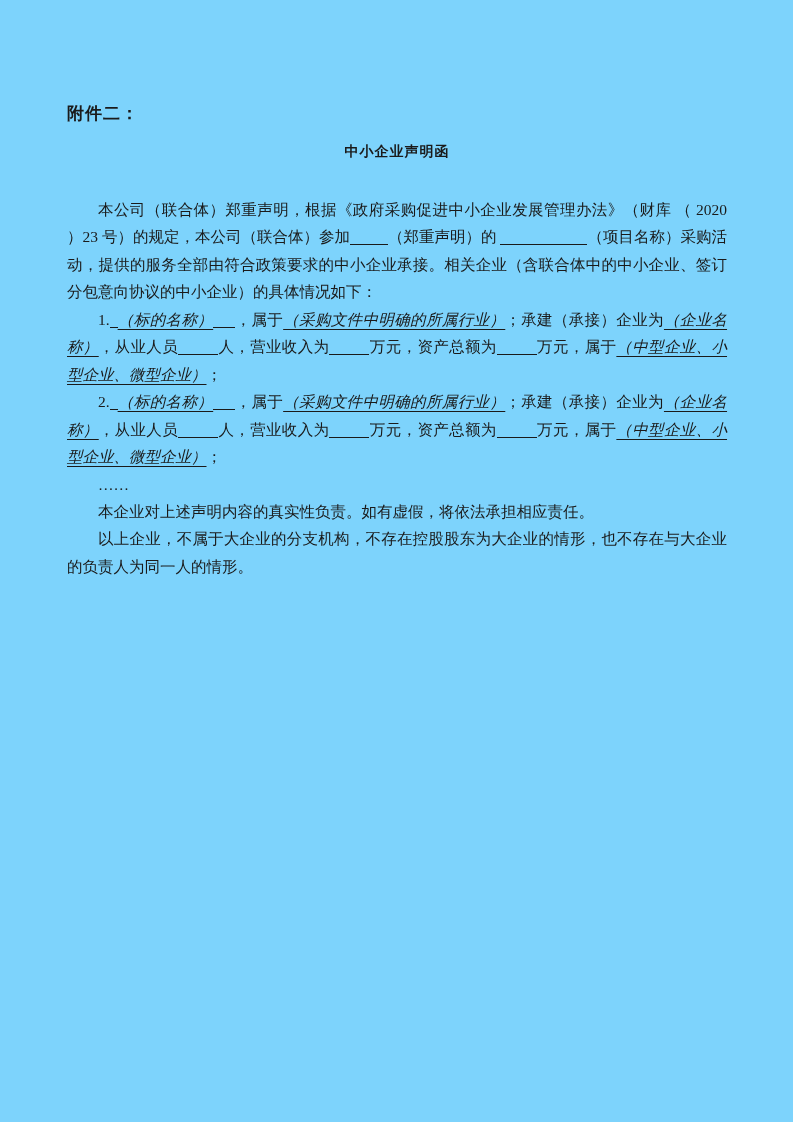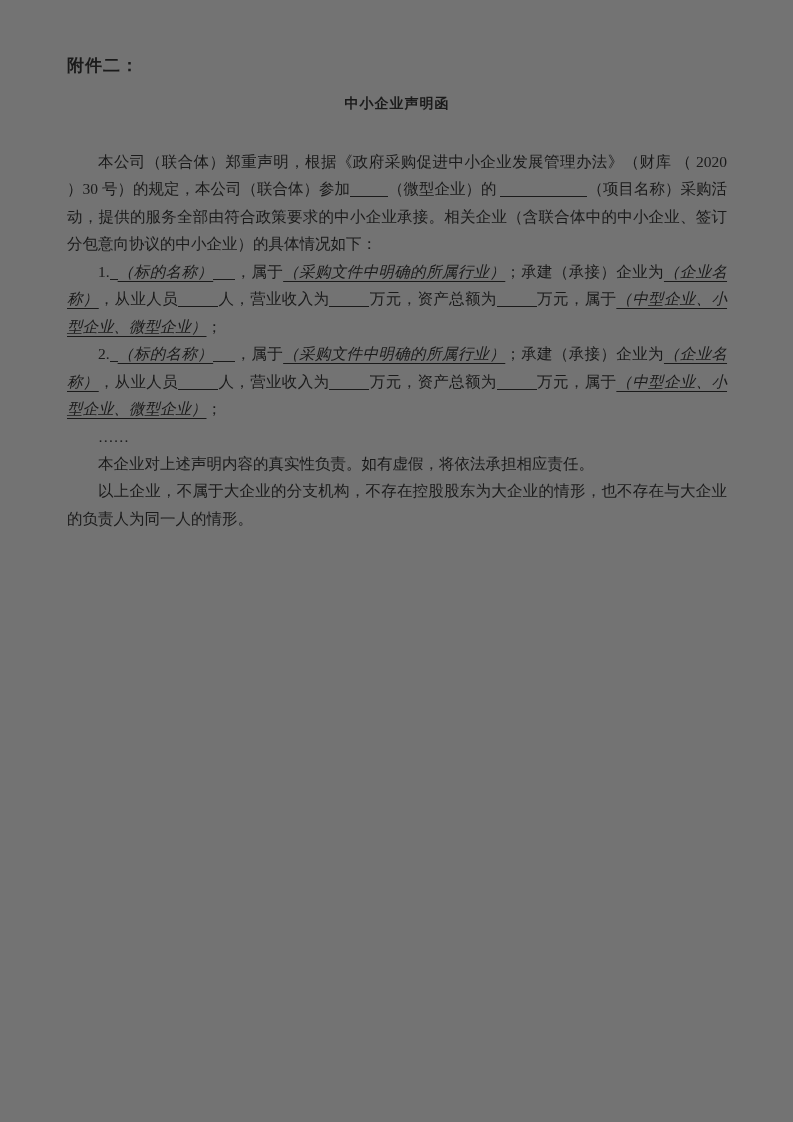--- a/index.html
+++ b/index.html
@@ -4,25 +4,25 @@
 <style>
   html, body {
     margin: 0;
     padding: 0;
     background: #ffffff;
   }
   .page {
     position: relative;
     width: 793px;
     height: 1122px;
-    background: #737373;
+    background: #7dd3fc;
     color: #1a1a1a;
     font-family: "Liberation Serif", "DejaVu Serif", serif;
     box-sizing: border-box;
-    padding: 52px 66px 0 67px;
+    padding: 100px 66px 0 67px;
     overflow: hidden;
   }
   .attachment-label {
     font-size: 17px;
     font-weight: 700;
     line-height: 27px;
     letter-spacing: 1px;
   }
   .doc-title {
     font-size: 14px;
@@ -70,21 +70,21 @@
 </head>
 <body>
 
 <div class="page">
 
   <div class="attachment-label">附件二：</div>
 
   <h1 class="doc-title">中小企业声明函</h1>
 
   <div class="doc-body">
-    <p><span class="seg-text">本公司（联合体）郑重声明，根据《政府采购促进中小企业发展管理办法》（财库 （ 2020 ）30 号）的规定，本公司（联合体）参加</span><span class="seg-blank" style="width: 38px;"></span><span class="seg-text">（微型企业）的 </span><span class="seg-blank" style="width: 87px;"></span><span class="seg-text">（项目名称）采购活动，提供的服务全部由符合政策要求的中小企业承接。相关企业（含联合体中的中小企业、签订分包意向协议的中小企业）的具体情况如下：</span></p>
+    <p><span class="seg-text">本公司（联合体）郑重声明，根据《政府采购促进中小企业发展管理办法》（财库 （ 2020 ）23 号）的规定，本公司（联合体）参加</span><span class="seg-blank" style="width: 38px;"></span><span class="seg-text">（郑重声明）的 </span><span class="seg-blank" style="width: 87px;"></span><span class="seg-text">（项目名称）采购活动，提供的服务全部由符合政策要求的中小企业承接。相关企业（含联合体中的中小企业、签订分包意向协议的中小企业）的具体情况如下：</span></p>
     <p><span class="seg-text">1.</span><span class="seg-blank" style="width: 8px;"></span><span class="seg-text u">（标的名称）</span><span class="seg-blank" style="width: 22px;"></span><span class="seg-text">，属于</span><span class="seg-text u">（采购文件中明确的所属行业）</span><span class="seg-text">；承建（承接）企业为</span><span class="seg-text u">（企业名称）</span><span class="seg-text">，从业人员</span><span class="seg-blank" style="width: 40px;"></span><span class="seg-text">人，营业收入为</span><span class="seg-blank" style="width: 40px;"></span><span class="seg-text">万元，资产总额为</span><span class="seg-blank" style="width: 40px;"></span><span class="seg-text">万元，属于</span><span class="seg-text u">（中型企业、小型企业、微型企业）</span><span class="seg-text">；</span></p>
     <p><span class="seg-text">2.</span><span class="seg-blank" style="width: 8px;"></span><span class="seg-text u">（标的名称）</span><span class="seg-blank" style="width: 22px;"></span><span class="seg-text">，属于</span><span class="seg-text u">（采购文件中明确的所属行业）</span><span class="seg-text">；承建（承接）企业为</span><span class="seg-text u">（企业名称）</span><span class="seg-text">，从业人员</span><span class="seg-blank" style="width: 40px;"></span><span class="seg-text">人，营业收入为</span><span class="seg-blank" style="width: 40px;"></span><span class="seg-text">万元，资产总额为</span><span class="seg-blank" style="width: 40px;"></span><span class="seg-text">万元，属于</span><span class="seg-text u">（中型企业、小型企业、微型企业）</span><span class="seg-text">；</span></p>
     <p><span class="seg-text">……</span></p>
     <p><span class="seg-text">本企业对上述声明内容的真实性负责。如有虚假，将依法承担相应责任。</span></p>
     <p><span class="seg-text">以上企业，不属于大企业的分支机构，不存在控股股东为大企业的情形，也不存在与大企业的负责人为同一人的情形。</span></p>
   </div>
 
 
 </div>
 

